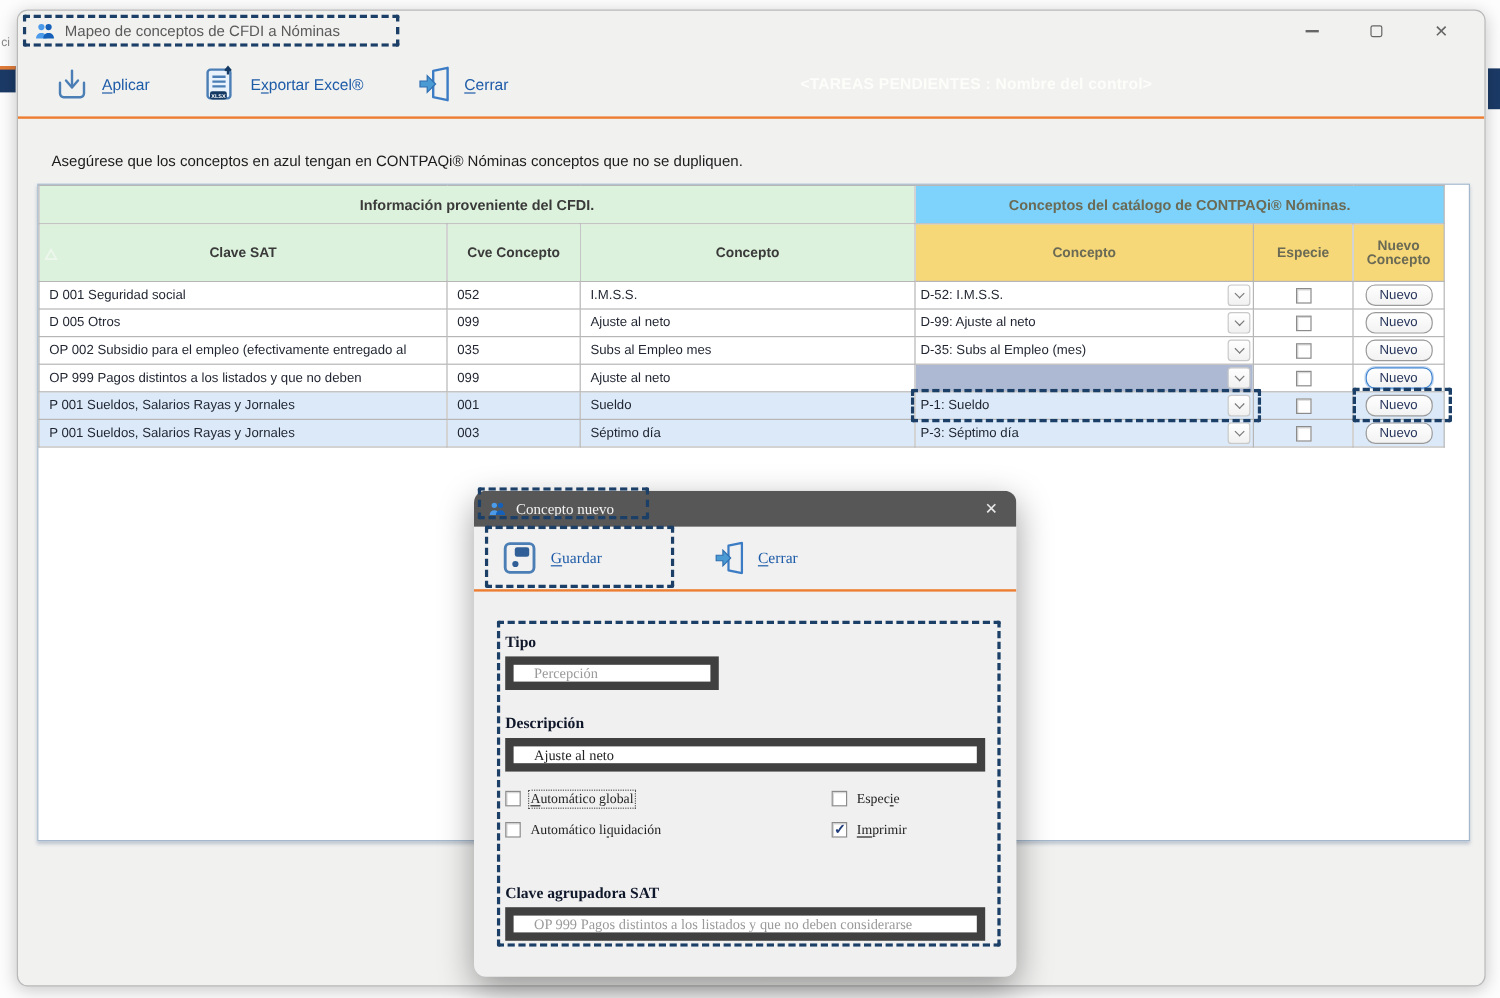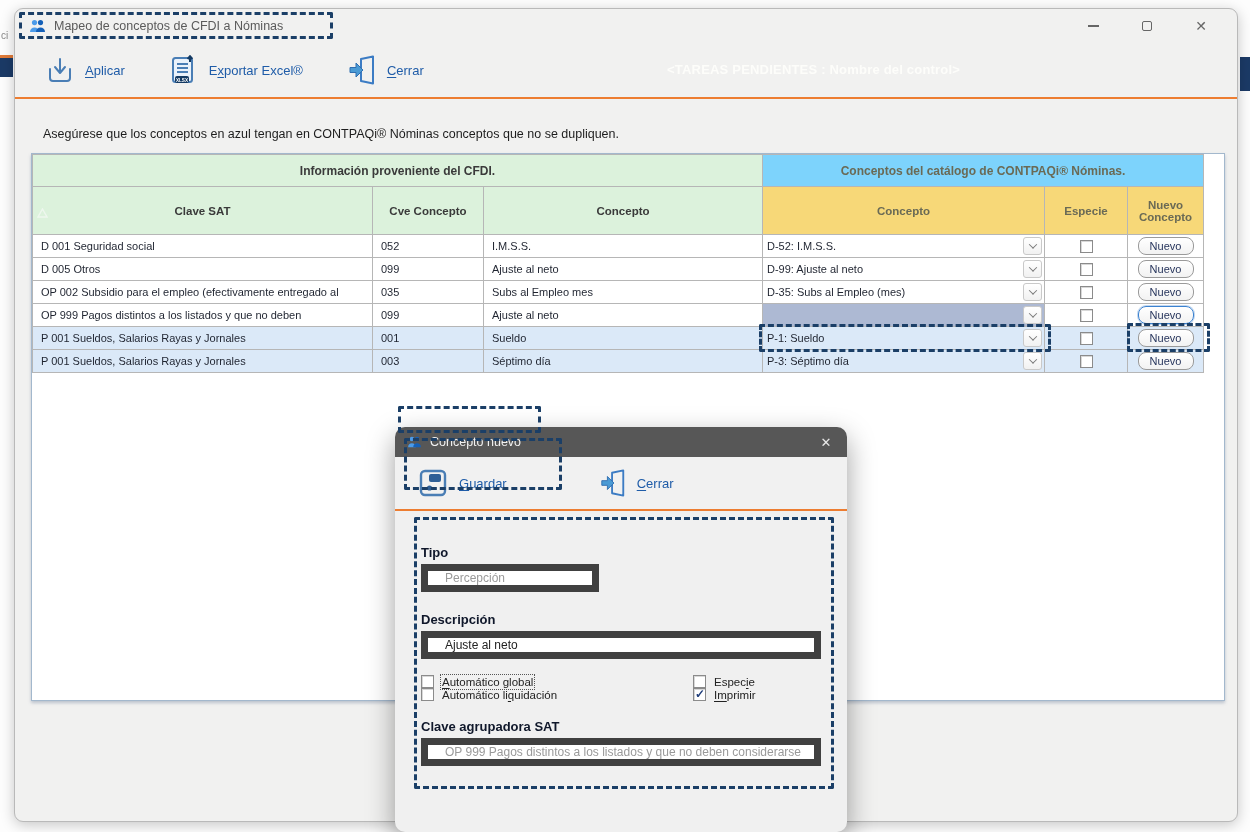--- a/index.html
+++ b/index.html
@@ -62,37 +62,37 @@
   .cb.checked::after { content:"\2713"; position:absolute; left:1px; top:-2px; font-size:12px;
     font-weight:700; color:#1f3d7a; }
   .nuevo { width:56px; height:18px; border:1px solid #9a9a9a; border-radius:8px;
     background:linear-gradient(#ffffff,#f2f2f2); font-family:inherit; font-size:11px; color:#27355c; cursor:pointer; }
   .nuevo.focus { border:1px solid #3b82d0; box-shadow:0 0 0 1px rgba(80,140,210,.35); }
 
   
   .icon { display:inline-flex; }
 
   
-  .modal { position:absolute; left:395px; top:427px; width:452px; height:405px;
-    background:#f0f0f0; border-radius:10px; box-shadow:0 10px 28px rgba(0,0,0,.38); overflow:hidden; }
+  .modal { position:absolute; left:395px; top:409px; width:452px; height:405px;
+    background:#f0f0f0; border-radius:10px; box-shadow:0 10px 28px rgba(0,0,0,.38); overflow:hidden;font-family:Liberation Serif, serif; }
   .m-titlebar { height:30px; background:#575757; display:flex; align-items:center; padding:0 10px 0 12px;
     color:#f2f2f2; }
   .m-titlebar .title { font-size:12.5px; margin-left:8px; }
   .m-close { margin-left:auto; font-size:13px; color:#e8e8e8; width:22px; text-align:center; cursor:pointer; }
   .m-toolbar { height:54px; display:flex; align-items:center; padding-left:22px; gap:48px;
     border-bottom:2px solid #ED7D31; background:#f1f1f1; }
   .form { padding:34px 26px 0; }
   .flabel { font-size:13px; font-weight:700; color:#0f172a; margin-bottom:4px; }
   .input { height:28px; background:#fff; border:7px solid #404040; font-size:12px; color:#222;
     display:flex; align-items:center; padding:0 17px; overflow:hidden; white-space:nowrap; }
   .input.disabled { color:#9a9a9a; }
   .w-tipo { width:178px; }
   .mt { margin-top:20px; }
   .checks { margin-top:16px; display:grid; grid-template-columns:272px auto; grid-template-rows:auto auto;
-    grid-auto-flow:column; }
+    grid-auto-flow:column; row-gap:13px; }
   .mcheck { display:flex; align-items:center; gap:8px; font-size:11.5px; color:#222; }
   .mlabel.focusrect { outline:1px dotted #555; outline-offset:1px; }
 
   
   .anno { position:absolute; border:3px dashed #1b3f67; pointer-events:none; border-radius:2px; }
   u { text-underline-offset:2px; }
 </style>
 </head>
 <body>
 
@@ -344,21 +344,21 @@
       <div class="mcheck">
         <span class="cb"></span>
         <span class="mlabel">Espec<u>i</u>e</span>
       </div>
       <div class="mcheck">
         <span class="cb checked"></span>
         <span class="mlabel"><u>Im</u>primir</span>
       </div>
     </div>
 
-    <div class="flabel" style="margin-top:18px">Clave agrupadora SAT</div>
+    <div class="flabel" style="margin-top:38px">Clave agrupadora SAT</div>
     <div class="input disabled">OP 999 Pagos distintos a los listados y que no deben considerarse</div>
   </div>
 </div>
 
 <div class="anno" style="left:19px; top:12px; width:314px; height:27px;"></div>
 <div class="anno" style="left:759px; top:324px; width:292px; height:28px;"></div>
 <div class="anno" style="left:1127px; top:323px; width:83px; height:29px;"></div>
 <div class="anno" style="left:398px; top:406px; width:143px; height:27px;"></div>
 <div class="anno" style="left:404px; top:438px; width:158px; height:52px;"></div>
 <div class="anno" style="left:414px; top:517px; width:420px; height:272px;"></div>

